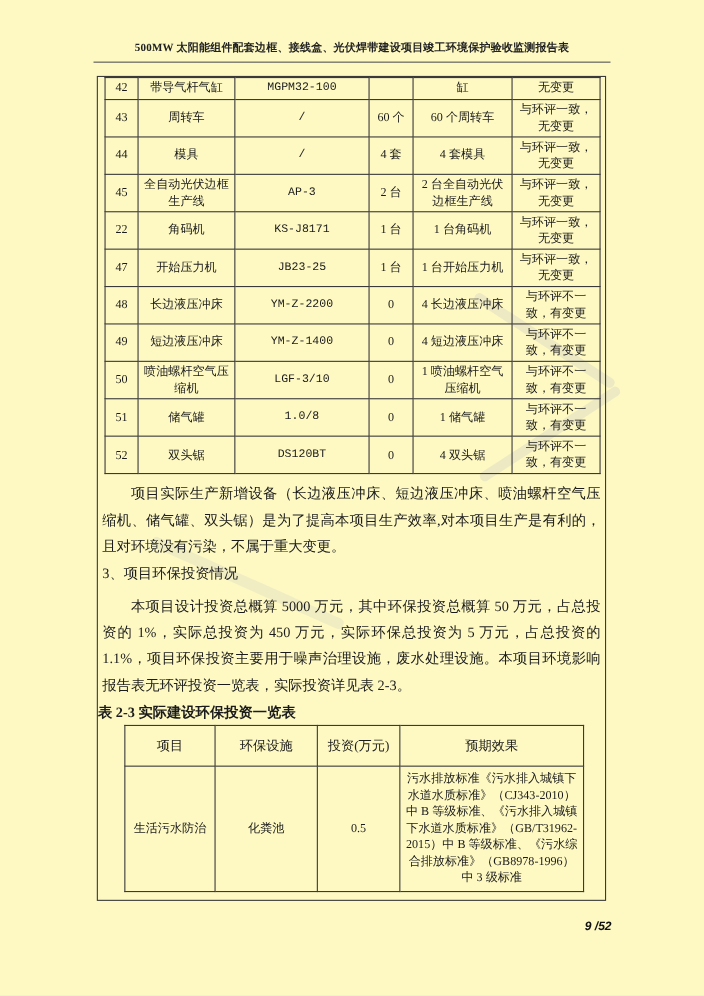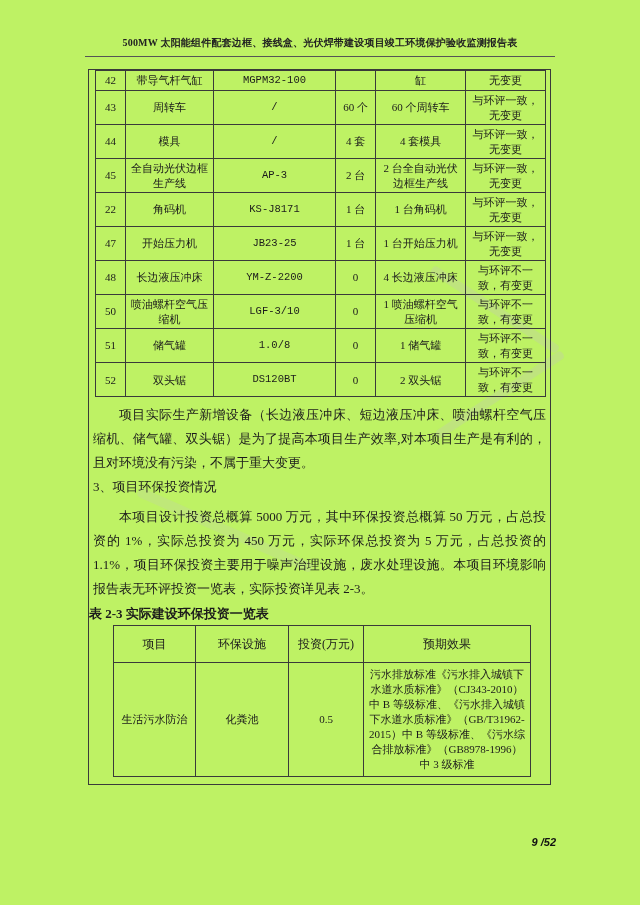--- a/index.html
+++ b/index.html
@@ -1,19 +1,19 @@
 <!DOCTYPE html>
 <html><head>
 <meta charset="utf-8">
 <style>
   html,body{margin:0;padding:0;background:#e9e9e9;}
   .page{
     position:relative;
     width:640px;height:905px;
-    background:#bef264;
+    background:#fef9c3;
     font-family:"Liberation Serif","DejaVu Serif",serif;
     color:#1b1b1b;
     overflow:hidden;
     margin:0 auto;
   }
   
   .doc-header{
     position:absolute;top:36px;left:85px;width:470px;
     text-align:center;font-size:10px;font-weight:600;
     letter-spacing:0.2px;color:#222;
@@ -174,41 +174,49 @@
       </tr>
           <tr>
         <td>48</td>
         <td>长边液压冲床</td>
         <td class="model">YM-Z-2200</td>
         <td>0</td>
         <td>4 长边液压冲床</td>
         <td>与环评不一致，有变更</td>
       </tr>
           <tr>
+        <td>49</td>
+        <td>短边液压冲床</td>
+        <td class="model">YM-Z-1400</td>
+        <td>0</td>
+        <td>4 短边液压冲床</td>
+        <td>与环评不一致，有变更</td>
+      </tr>
+          <tr>
         <td>50</td>
         <td>喷油螺杆空气压缩机</td>
         <td class="model">LGF-3/10</td>
         <td>0</td>
         <td>1 喷油螺杆空气压缩机</td>
         <td>与环评不一致，有变更</td>
       </tr>
           <tr>
         <td>51</td>
         <td>储气罐</td>
         <td class="model">1.0/8</td>
         <td>0</td>
         <td>1 储气罐</td>
         <td>与环评不一致，有变更</td>
       </tr>
           <tr>
         <td>52</td>
         <td>双头锯</td>
         <td class="model">DS120BT</td>
         <td>0</td>
-        <td>2 双头锯</td>
+        <td>4 双头锯</td>
         <td>与环评不一致，有变更</td>
       </tr>
         </tbody>
     </table>
 
     <p class="bodytext indent">项目实际生产新增设备（长边液压冲床、短边液压冲床、喷油螺杆空气压缩机、储气罐、双头锯）是为了提高本项目生产效率,对本项目生产是有利的，且对环境没有污染，不属于重大变更。</p>
 
     <p class="section-title">3、项目环保投资情况</p>
 
     <p class="bodytext indent">本项目设计投资总概算 5000 万元，其中环保投资总概算 50 万元，占总投资的 1%，实际总投资为 450 万元，实际环保总投资为 5 万元，占总投资的 1.1%，项目环保投资主要用于噪声治理设施，废水处理设施。本项目环境影响报告表无环评投资一览表，实际投资详见表 2-3。</p>

